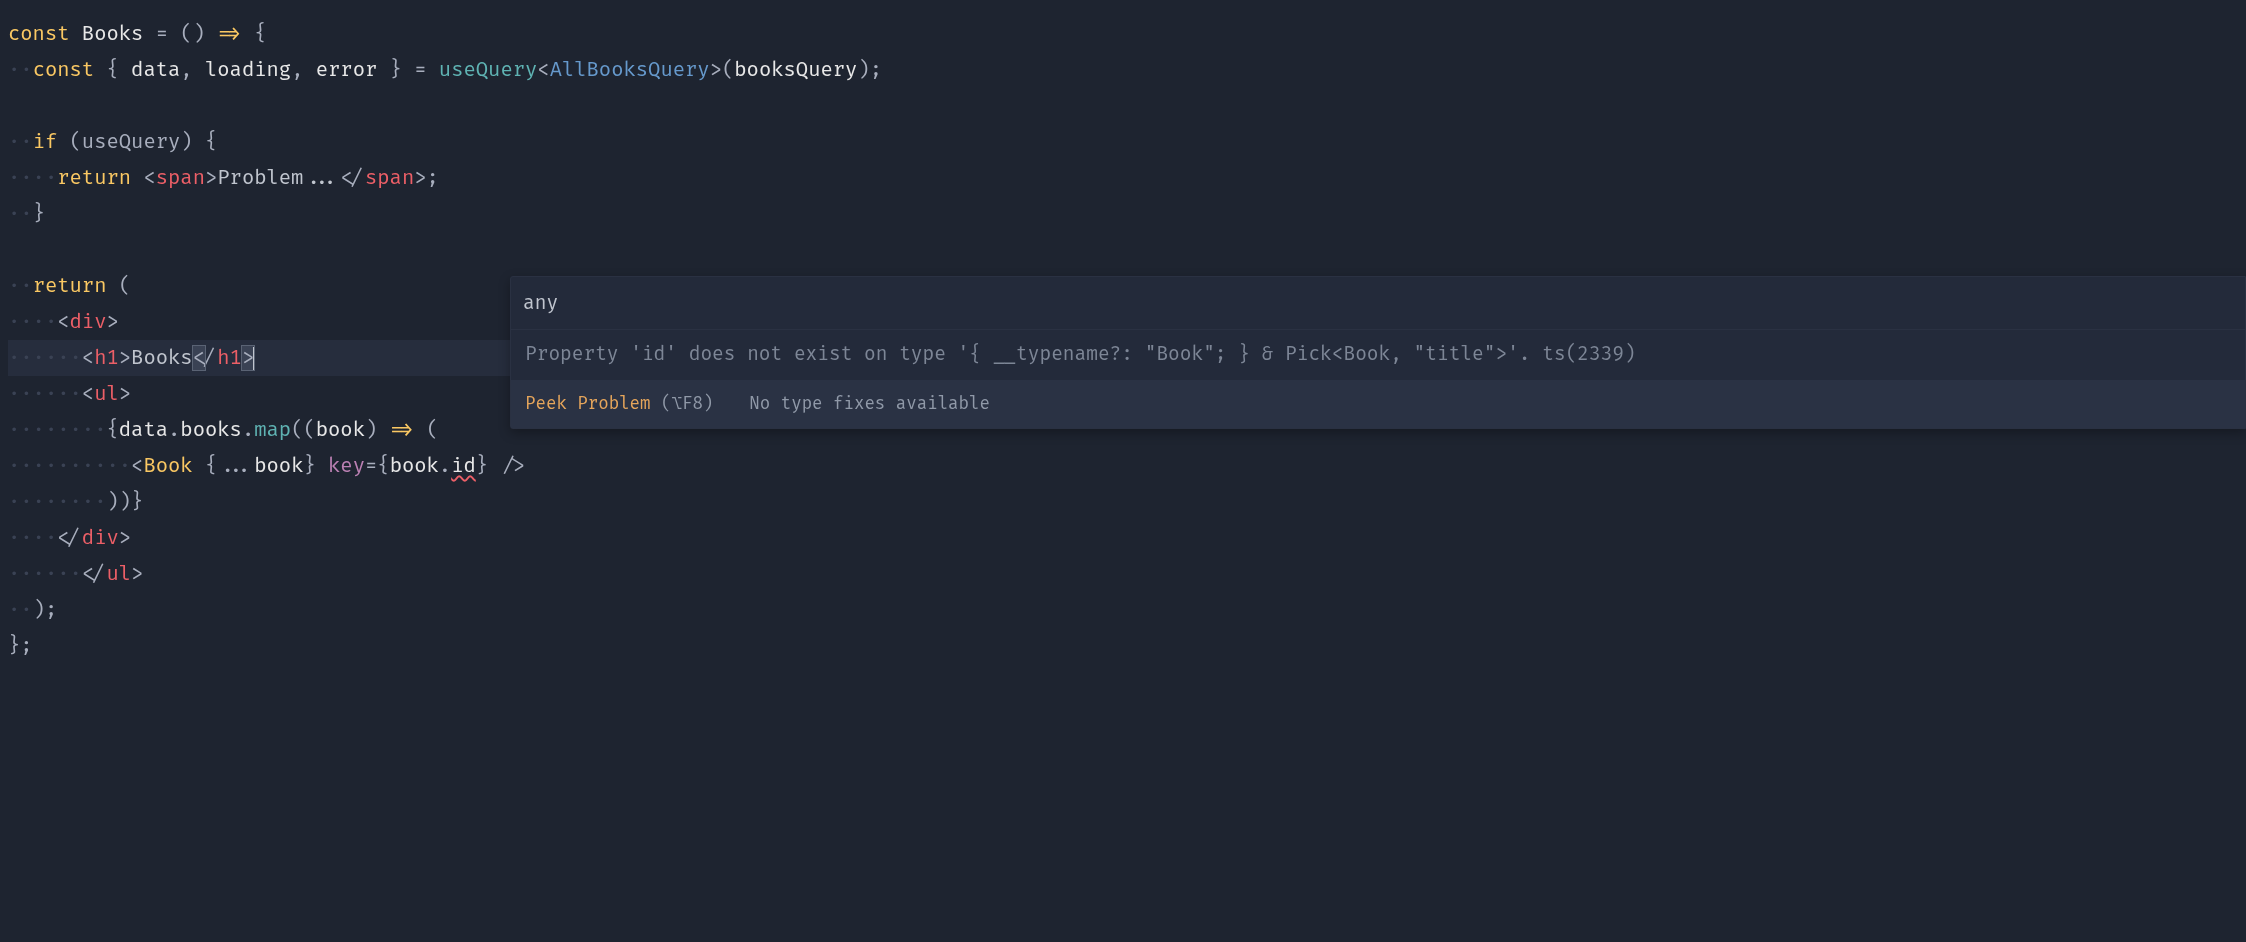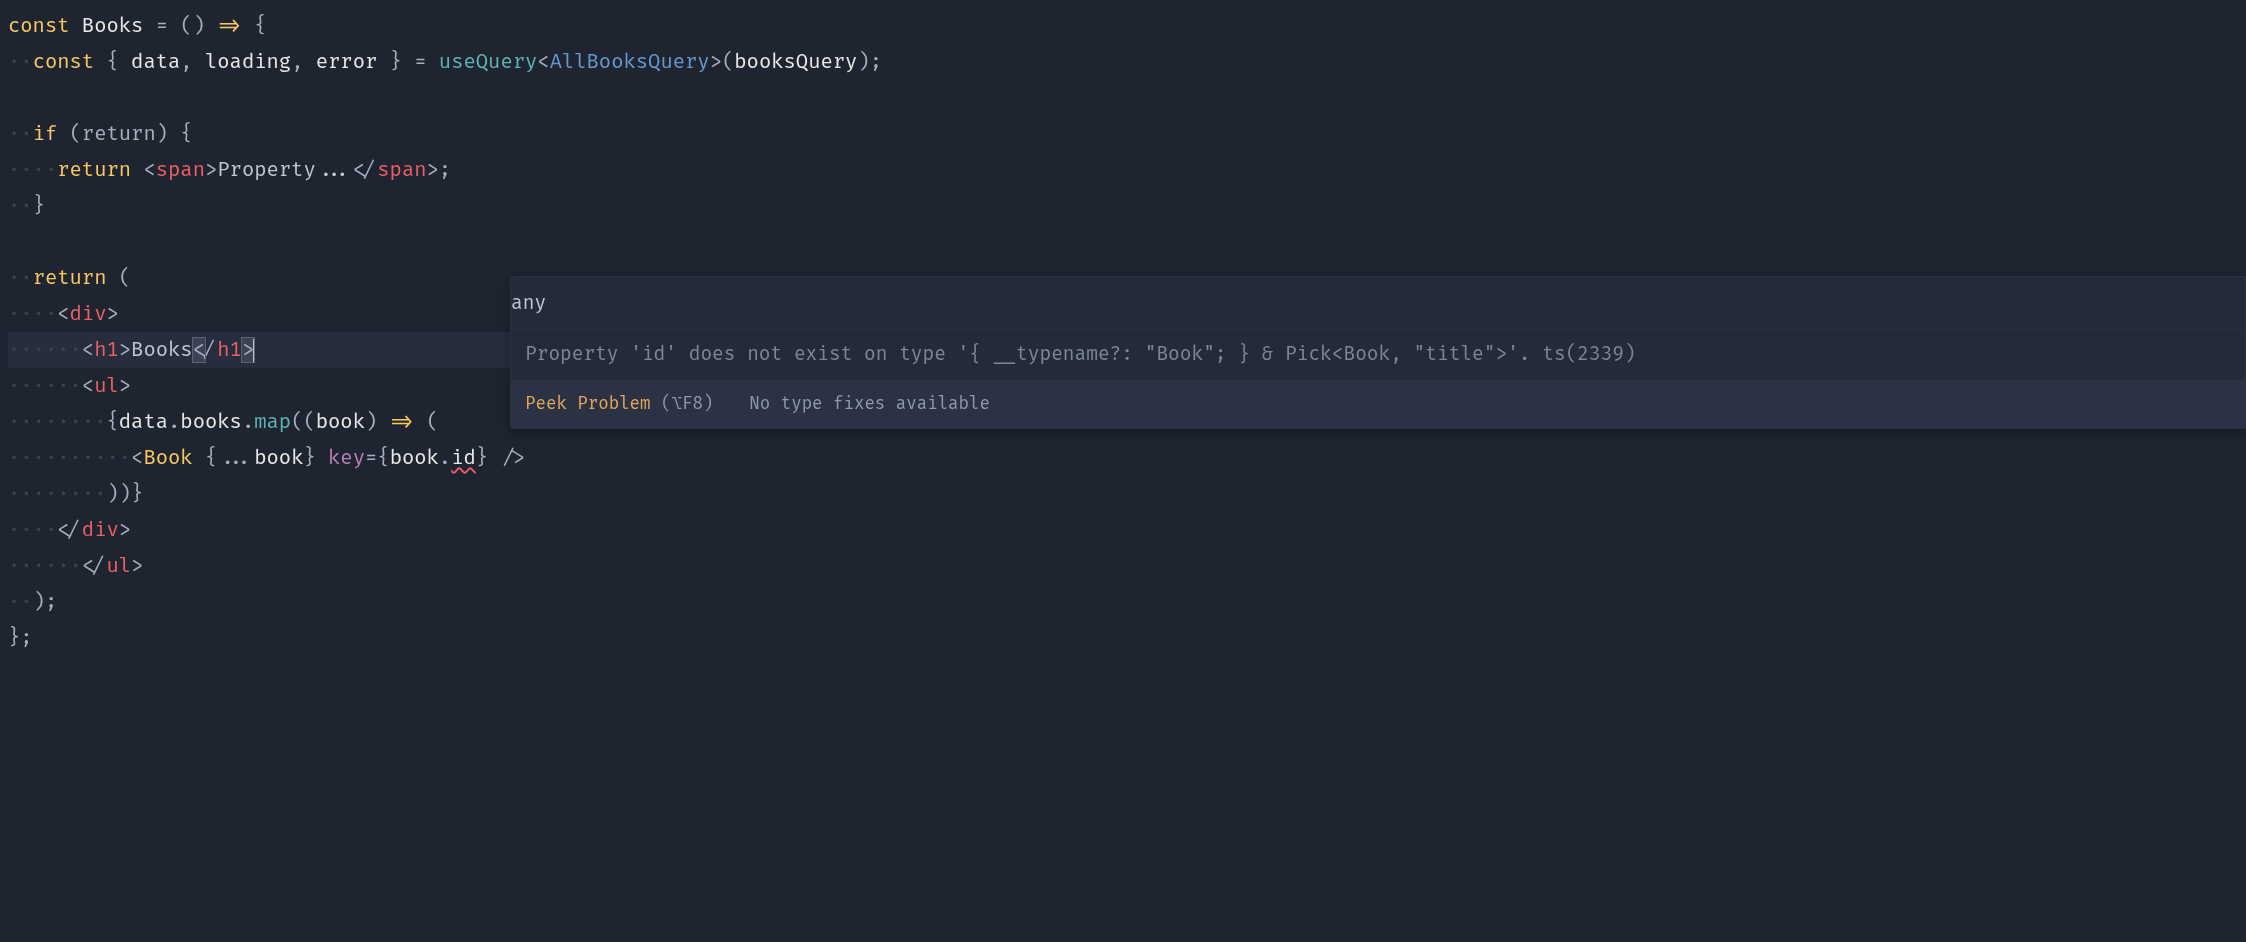--- a/index.html
+++ b/index.html
@@ -12,21 +12,21 @@
       font-family: 'Fira Code', 'Consolas', 'Monaco', monospace;
       font-size: 20px;
       line-height: 36px;
       color: #c0c5ce;
       overflow: hidden;
       width: 2246px;
       height: 942px;
       position: relative;
     }
     .code-editor {
-      padding: 8px 8px;
+      padding: 16px 8px;
     }
     .line {
       white-space: pre;
       height: 36px;
       position: relative;
     }
     .line.highlighted {
       background: #262d3d;
     }
     .whitespace {
@@ -67,21 +67,21 @@
       top: 276px;
       left: 510px;
       right: 0;
       background: #232a3a;
       border: 1px solid #2a3142;
       box-shadow: 0 4px 12px rgba(0,0,0,0.3);
       font-size: 19px;
       border-radius: 3px 0 0 3px;
     }
     .hover-header {
-      padding: 8px 0;
+      padding: 8px 12px;
       color: #c0c5ce;
       border-bottom: 1px solid #2a3142;
     }
     .hover-body {
       padding: 8px 14px 10px 14px;
       color: #7d8696;
       line-height: 32px;
     }
     .hover-footer {
       background: #2a3244;
@@ -105,23 +105,23 @@
 </head>
 <body>
 
 <div class="code-editor">
   <div class="line"><span class="const-kw">const</span><span class="punct"> </span><span class="variable">Books</span><span class="operator"> = </span><span class="punct">() </span><span class="keyword">=&gt;</span><span class="punct"> {</span></div>
 
   <div class="line"><span class="whitespace">··</span><span class="const-kw">const</span><span class="punct"> { </span><span class="variable">data</span><span class="punct">, </span><span class="variable">loading</span><span class="punct">, </span><span class="variable">error</span><span class="punct"> } </span><span class="operator">= </span><span class="func">useQuery</span><span class="punct">&lt;</span><span class="type">AllBooksQuery</span><span class="punct">&gt;</span><span class="punct">(</span><span class="variable">booksQuery</span><span class="punct">)</span><span class="punct">;</span></div>
 
   <div class="line"></div>
 
-  <div class="line"><span class="whitespace">··</span><span class="keyword">if</span><span class="punct"> (return) {</span></div>
+  <div class="line"><span class="whitespace">··</span><span class="keyword">if</span><span class="punct"> (useQuery) {</span></div>
 
-  <div class="line"><span class="whitespace">····</span><span class="keyword">return</span><span> </span><span class="tag-bracket">&lt;</span><span class="tag-name">span</span><span class="tag-bracket">&gt;</span><span class="jsx-text">Property...</span><span class="tag-bracket">&lt;/</span><span class="tag-name">span</span><span class="tag-bracket">&gt;</span><span class="punct">;</span></div>
+  <div class="line"><span class="whitespace">····</span><span class="keyword">return</span><span> </span><span class="tag-bracket">&lt;</span><span class="tag-name">span</span><span class="tag-bracket">&gt;</span><span class="jsx-text">Problem...</span><span class="tag-bracket">&lt;/</span><span class="tag-name">span</span><span class="tag-bracket">&gt;</span><span class="punct">;</span></div>
 
   <div class="line"><span class="whitespace">··</span><span class="punct">}</span></div>
 
   <div class="line"></div>
 
   <div class="line"><span class="whitespace">··</span><span class="keyword">return</span><span class="punct"> (</span></div>
 
   <div class="line"><span class="whitespace">····</span><span class="tag-bracket">&lt;</span><span class="tag-name">div</span><span class="tag-bracket">&gt;</span></div>
 
   <div class="line highlighted"><span class="whitespace">······</span><span class="tag-bracket">&lt;</span><span class="tag-name">h1</span><span class="tag-bracket">&gt;</span><span class="jsx-text">Books</span><span class="tag-bracket bracket-highlight">&lt;</span><span class="tag-bracket">/</span><span class="tag-name">h1</span><span class="tag-bracket bracket-highlight">&gt;</span><span class="cursor"></span></div>

